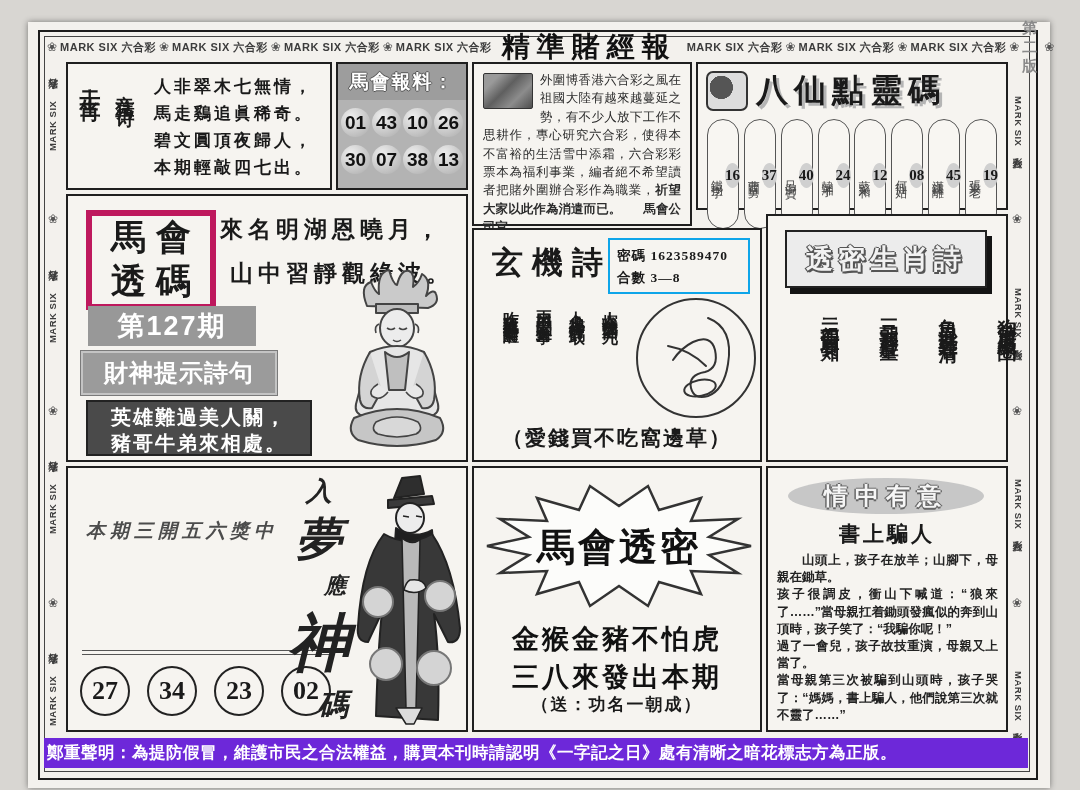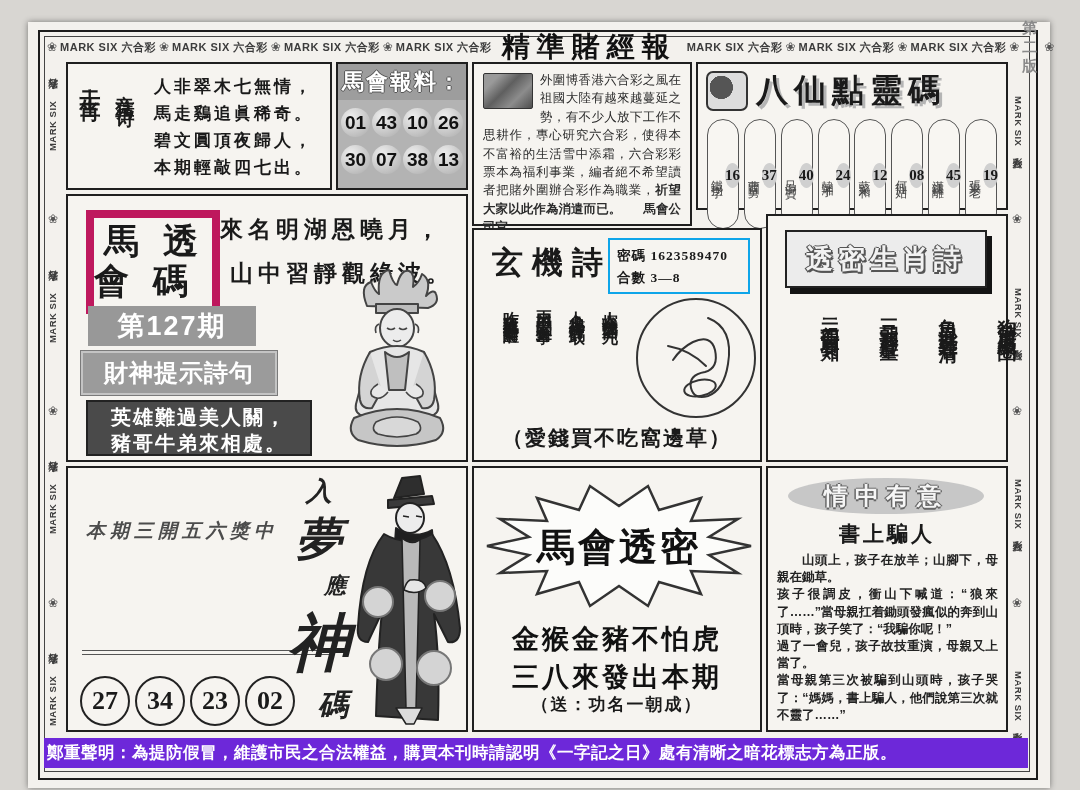--- a/index.html
+++ b/index.html
@@ -35,21 +35,21 @@
   .vtext{writing-mode:vertical-rl;}
   .zod-title{position:absolute;left:8px;top:8px;font-size:21px;font-weight:bold;letter-spacing:4px;
              font-family:"Liberation Serif",serif;}
   .zod-sub{position:absolute;left:44px;top:16px;font-size:19px;font-weight:bold;letter-spacing:6px;
            font-family:"Liberation Serif",serif;}
   .zod-poem{position:absolute;left:86px;top:9px;font-family:"Liberation Serif",serif;
             font-size:17px;font-weight:bold;line-height:27px;letter-spacing:3px;white-space:nowrap;}
 
   
   .tips{background:#b3b3b3;}
-  .tips-title{height:36px;line-height:36px;text-align:center;font-size:22px;font-weight:900;color:#fff;
+  .tips-title{height:36px;line-height:36px;text-align:center;font-size:19px;font-weight:900;color:#fff;
               letter-spacing:2px;background:#9d9d9d;
               text-shadow:-1px 0 #555,1px 0 #555,0 -1px #555,0 1px #555;}
   .ball-row{display:flex;justify-content:center;gap:2px;margin-top:8px;}
   .ball{width:29px;height:29px;border-radius:50%;background:radial-gradient(circle at 35% 30%,#efefef,#aaa);
         display:flex;align-items:center;justify-content:center;font-size:19px;font-weight:900;color:#111;}
 
   
   .editorial{padding:7px 9px;font-family:"Liberation Serif",serif;font-size:12.5px;line-height:18.4px;
              text-align:justify;color:#2c2c2c;}
   .photo-icon{float:left;width:48px;height:34px;background:linear-gradient(135deg,#9a9a9a 20%,#5f5f5f 45%,#8c8c8c 70%,#4e4e4e);
@@ -66,22 +66,22 @@
   .caps-row{display:flex;justify-content:space-between;padding:4px 9px 0;}
   .capsule{width:32px;height:110px;border:1.5px solid #555;border-radius:17px;background:#f8f6f2;
            display:flex;flex-direction:row;align-items:center;justify-content:space-between;
            padding:8px 0 5px;box-sizing:border-box;}
   .cap-name{writing-mode:vertical-rl;font-size:12px;color:#444;letter-spacing:3px;
             font-family:"Liberation Serif",serif;}
   .cap-num{width:25px;height:25px;border-radius:50%;background:#d0d0d0;display:flex;align-items:center;
            justify-content:center;font-family:"Liberation Serif",serif;font-size:15px;font-weight:bold;}
 
   
-  .code-title{position:absolute;left:18px;top:14px;width:118px;height:88px;border:8px solid #be185d;
-              display:flex;flex-direction:row;justify-content:space-around;align-items:center;
+  .code-title{position:absolute;left:18px;top:14px;width:118px;height:88px;border:6px solid #be185d;
+              display:flex;flex-direction:column;justify-content:space-around;align-items:center;
               font-family:"Liberation Serif",serif;font-size:35px;font-weight:bold;letter-spacing:10px;
               text-indent:10px;line-height:40px;}
   .code-poem1{position:absolute;left:152px;top:18px;font-family:"Liberation Serif",serif;font-size:23px;
               font-weight:bold;letter-spacing:5px;white-space:nowrap;}
   .code-poem2{position:absolute;left:162px;top:62px;font-family:"Liberation Serif",serif;font-size:23px;
               font-weight:bold;letter-spacing:5px;white-space:nowrap;}
   .issue-band{position:absolute;left:20px;top:110px;width:168px;height:40px;background:#989898;color:#fff;
               font-size:27px;font-weight:900;display:flex;align-items:center;justify-content:center;
               letter-spacing:2px;}
   .hint-band{position:absolute;left:12px;top:154px;width:196px;height:44px;background:#9b9b9b;color:#fff;
@@ -119,21 +119,21 @@
   
   .dream-line{position:absolute;left:18px;font-family:"Liberation Serif",serif;font-style:italic;
               color:#4c4c4c;font-weight:bold;white-space:nowrap;}
   .dl1{top:16px;font-size:19px;letter-spacing:7px;}
   .dl2{top:50px;font-size:19px;letter-spacing:5px;}
   .dl3{top:84px;font-size:21px;letter-spacing:4px;}
   .dream-pass{position:absolute;left:18px;top:128px;font-family:"Liberation Serif",serif;font-size:26px;
               font-weight:bold;letter-spacing:3px;color:#333;}
   .dream-hr{position:absolute;left:14px;top:182px;width:252px;height:3px;border-top:1px solid #555;
             border-bottom:1px solid #555;}
-  .dream-nums{position:absolute;left:12px;top:208px;display:flex;gap:5px;}
+  .dream-nums{position:absolute;left:12px;top:198px;display:flex;gap:17px;}
   .dnum{width:46px;height:46px;border:2px solid #222;border-radius:50%;display:flex;align-items:center;
         justify-content:center;font-family:"Liberation Serif",serif;font-size:26px;font-weight:bold;}
   .dream-title{position:absolute;left:222px;top:6px;width:58px;height:252px;display:flex;
                flex-direction:column;align-items:center;justify-content:space-between;
                font-family:"Liberation Serif",serif;font-weight:bold;font-style:italic;color:#222;}
   .dt1{font-size:26px;}.dt2{font-size:46px;}.dt3{font-size:22px;align-self:flex-end;margin-right:2px;}
   .dt4{font-size:62px;}.dt5{font-size:30px;align-self:flex-end;}
   .deity{position:absolute;left:282px;top:4px;}
 
   

